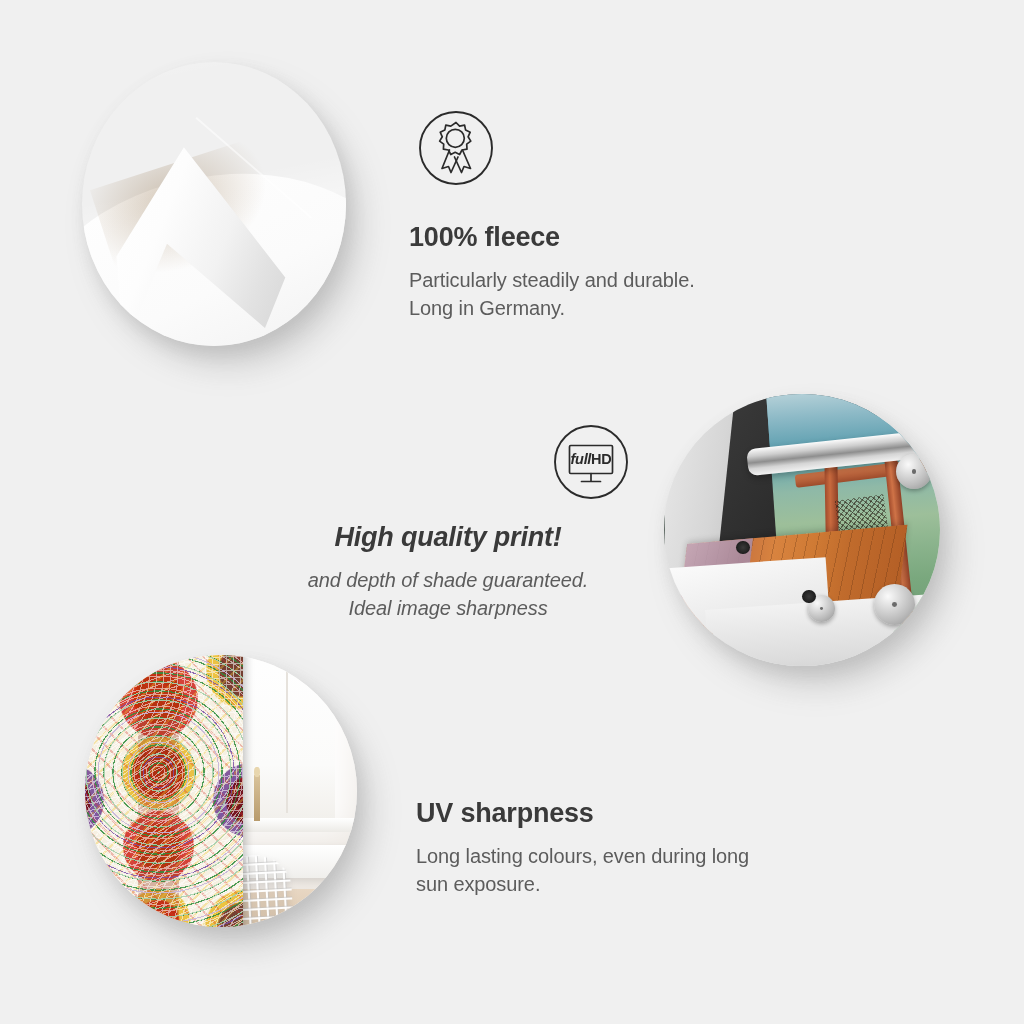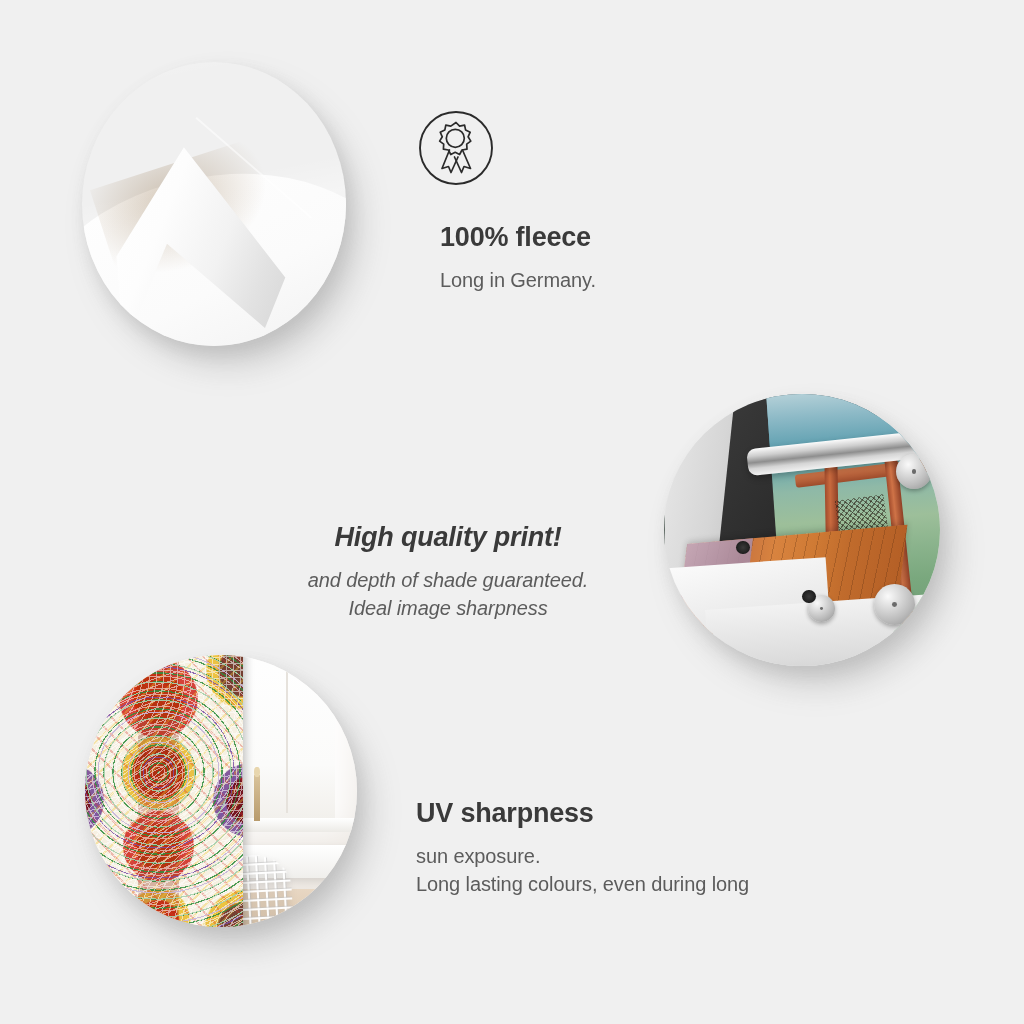--- a/index.html
+++ b/index.html
@@ -257,21 +257,21 @@
   .feature-desc{
     color:#5c5c5c;
     font-size:20px;
     font-weight:normal;
     line-height:1.42;
     letter-spacing:-0.1px;
   }
   .feature-desc span{ display:block; }
 
   
-  #block1-text{ left:440px; top:222px; text-align:left; }
+  #block1-text{ left:409px; top:222px; text-align:left; }
   #block1-icon{ left:418px; top:110px; }
 
   #block2-text{ left:262px; top:522px; width:372px; text-align:center;font-style:italic; }
   #block2-icon{ left:553px; top:424px; }
 
   #block3-text{ left:416px; top:798px; text-align:left; }
   #block3-icon{ left:419px; top:692px; }
 </style>
 </head>
 <body>
@@ -301,20 +301,21 @@
                L41.6 44.5 L37.2 42.3 L32.8 44.5 L30.4 40.0 L25.4 39.2
                L25.7 34.1 L21.6 31.1 L24.3 26.8 L22.2 22.2 L26.8 20.1
                L27.8 15.1 L32.8 16.1 Z"></path>
       <circle cx="37.3" cy="28.3" r="9"></circle>
     </svg>
   </div>
 
   <div class="feature-text" id="block1-text">
     <div class="feature-title">100% fleece</div>
     <div class="feature-desc">
+      <span>Particularly steadily and durable.</span>
       <span>Long in Germany.</span>
     </div>
   </div>
 
   <div class="photo-circle" id="circle-printer">
     <div class="photo-inner">
       <div class="pr-body"></div>
       <div class="pr-leftpanel">
         <div class="pr-leftdark"></div>
       </div>
@@ -340,20 +341,29 @@
           <div class="pin"></div>
         </div>
       <div class="pr-knob k3">
           <div class="pin"></div>
         </div>
       <div class="pr-screw s1"></div>
       <div class="pr-screw s2"></div>
     </div>
   </div>
 
+  <div class="icon-wrap" id="block2-icon">
+    <svg width="76" height="76" viewBox="0 0 76 76" fill="none" stroke="#2b2b2b" stroke-width="1.7" stroke-linejoin="round" stroke-linecap="round">
+      <circle cx="38" cy="38" r="36" stroke-width="1.9"></circle>
+      <rect x="16.5" y="21.5" width="43" height="28" rx="1.2"></rect>
+      <path d="M38 49.5 L38 57"></path>
+      <path d="M28.5 57.5 L47.5 57.5"></path>
+      <text x="38" y="40.2" text-anchor="middle" stroke="none" fill="#2b2b2b" font-family="'Liberation Sans', sans-serif" font-size="14.5" font-style="italic" font-weight="bold" letter-spacing="-0.3">full<tspan font-style="normal">HD</tspan></text>
+    </svg>
+  </div>
 
   <div class="feature-text" id="block2-text">
     <div class="feature-title">High quality print!</div>
     <div class="feature-desc">
       <span>and depth of shade guaranteed.</span>
       <span>Ideal image sharpness</span>
     </div>
   </div>
 
   <div class="photo-circle" id="circle-mandala">
@@ -376,18 +386,18 @@
         <div class="layer mn-l4"></div>
 
       </div>
     </div>
   </div>
 
 
   <div class="feature-text" id="block3-text">
     <div class="feature-title">UV sharpness</div>
     <div class="feature-desc">
+      <span>Long lasting colours, even during long</span>
       <span>sun exposure.</span>
-      <span>Long lasting colours, even during long</span>
     </div>
   </div>
 
 </div>
 
 </body></html>

